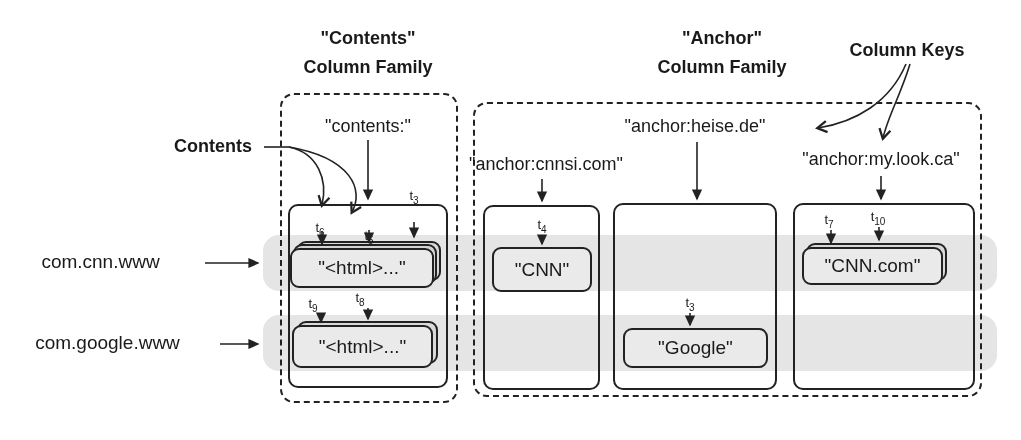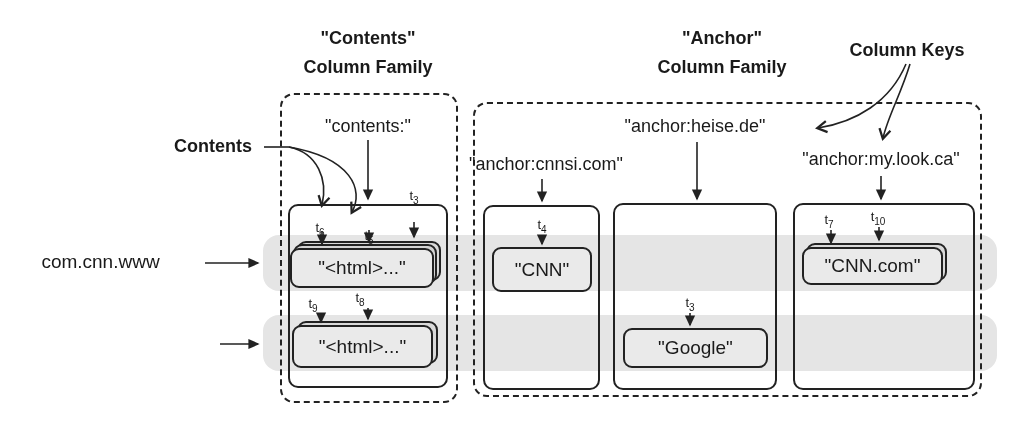--- a/index.html
+++ b/index.html
@@ -98,20 +98,21 @@
     <div>Column Family</div>
   </div>
   <div class="abs ctr hdr z4" style="left:722px;top:24px">
     <div>"Anchor"</div>
     <div>Column Family</div>
   </div>
   <div class="abs ctr hdr z4" style="left:907px;top:40px;line-height:21px">Column Keys</div>
   <div class="abs ctr hdr z4" style="left:213px;top:136px;line-height:21px">Contents</div>
 
   <div class="abs rowkey z4" style="left:0;width:201px;top:251px">com.cnn.www</div>
+  <div class="abs rowkey z4" style="left:0;width:215px;top:332px">com.google.www</div>
 
   <div class="abs ctr lbl z4" style="left:368px;top:116px">"contents:"</div>
   <div class="abs ctr lbl z4" style="left:546px;top:154px">"anchor:cnnsi.com"</div>
   <div class="abs ctr lbl z4" style="left:695px;top:116px">"anchor:heise.de"</div>
   <div class="abs ctr lbl z4" style="left:881px;top:149px">"anchor:my.look.ca"</div>
 
   <div class="ts z4" style="left:320px;top:220px"><span>t</span><sub>6</sub></div>
   <div class="ts z4" style="left:369px;top:228px"><span>t</span><sub>5</sub></div>
   <div class="ts z4" style="left:414px;top:188px"><span>t</span><sub>3</sub></div>
   <div class="ts z4" style="left:313px;top:296px"><span>t</span><sub>9</sub></div>

